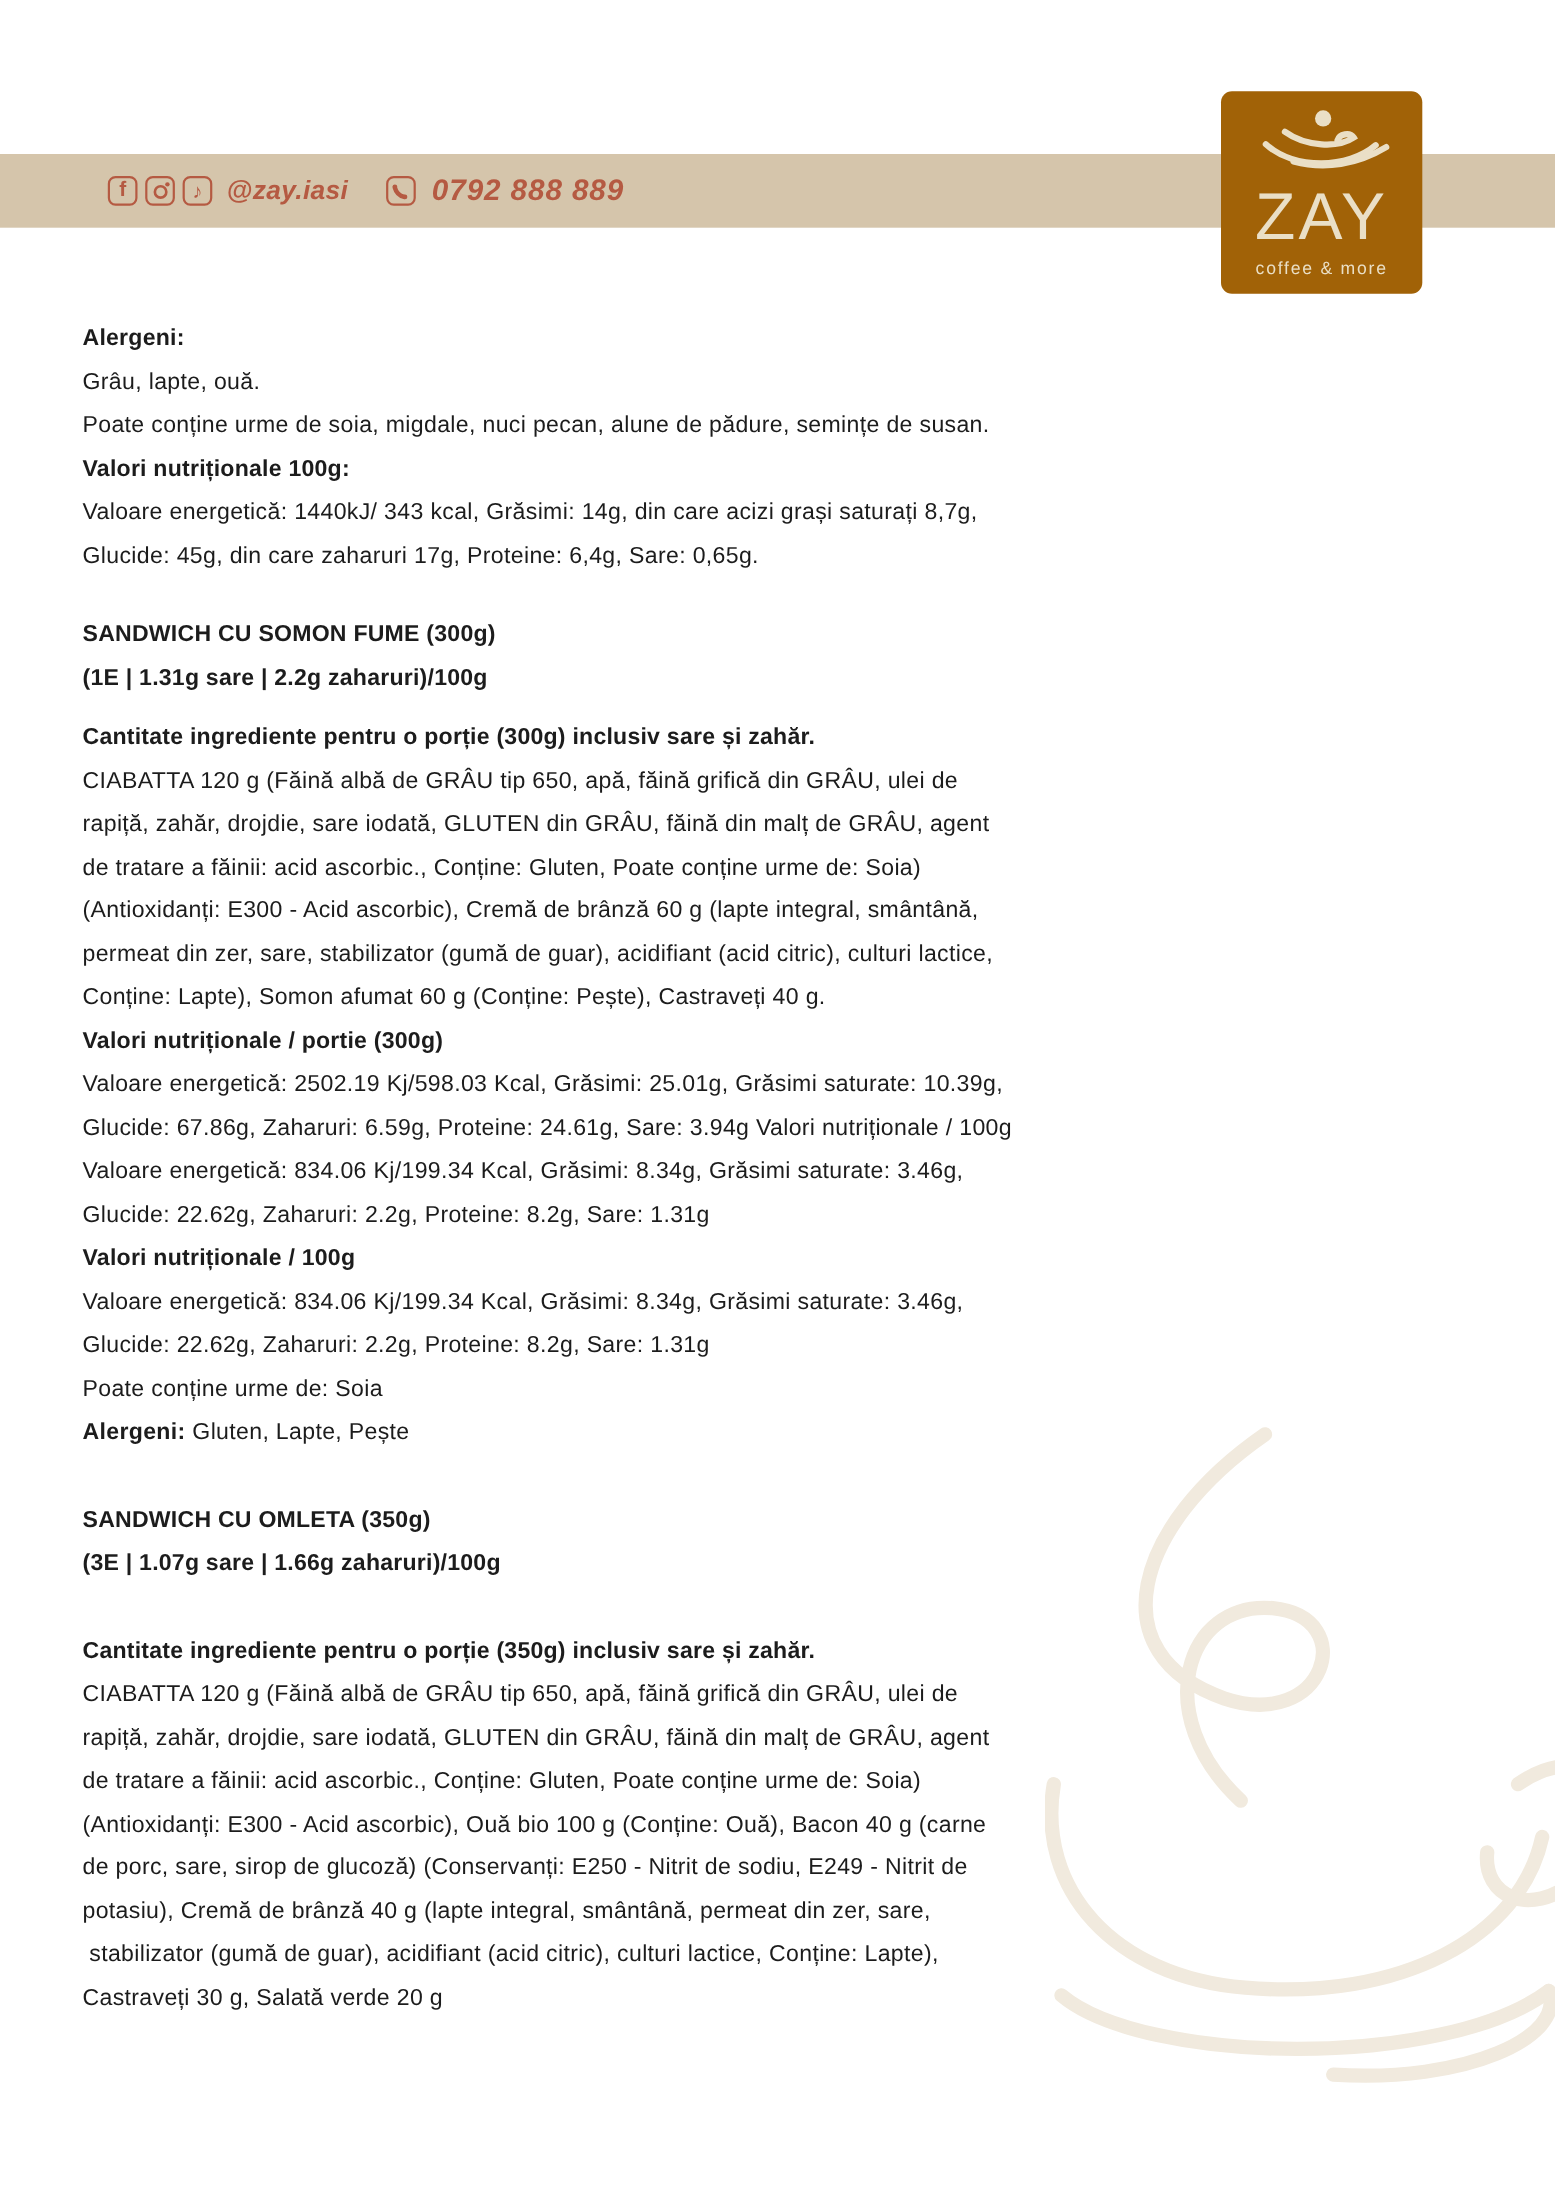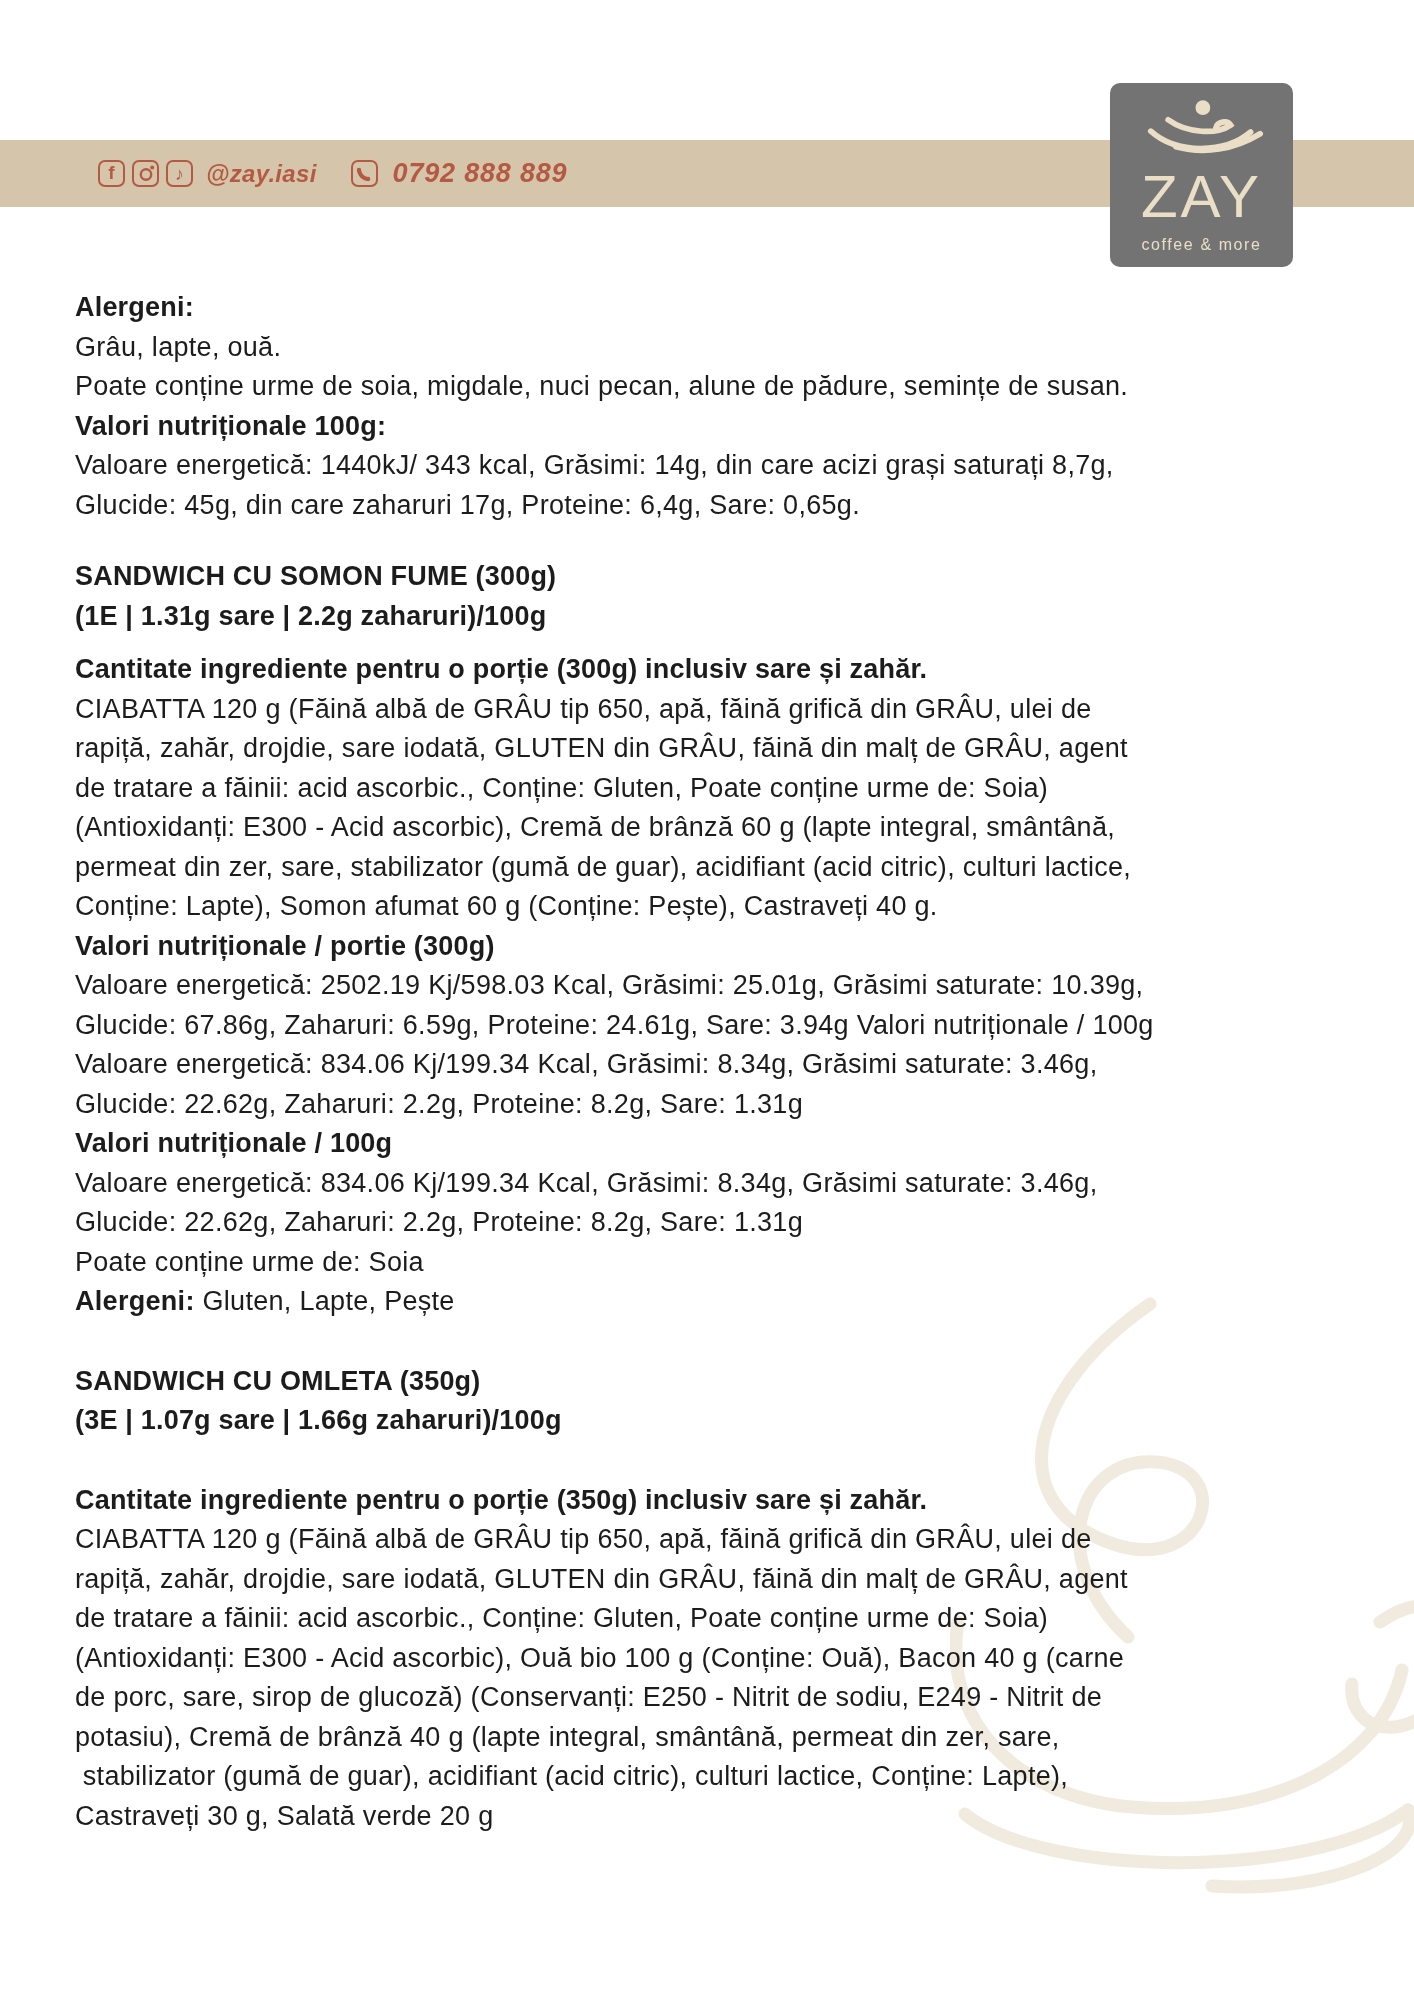--- a/index.html
+++ b/index.html
@@ -26,33 +26,33 @@
     box-sizing:border-box;margin-right:7px;
   }
   .fb{font-weight:700;font-size:19px;line-height:1;transform:translateY(-1px);}
   .tk{font-weight:700;font-size:18px;line-height:1;}
   .handle{font-style:italic;font-weight:700;font-size:24px;margin-left:6px;letter-spacing:.3px;}
   .phone-group{display:flex;align-items:center;margin-left:34px;}
   .phone-num{font-style:italic;font-weight:700;font-size:27px;margin-left:8px;letter-spacing:.8px;}
   
   .logo{
     position:absolute;left:1110px;top:83px;width:183px;height:184px;
-    background:#737373;border-radius:10px;z-index:2;
+    background:#a16207;border-radius:10px;z-index:2;
     display:flex;flex-direction:column;align-items:center;justify-content:center;
     color:#eadfc6;
   }
   .logo-icon{margin-top:2px;}
   .logo-name{font-size:60px;font-weight:500;letter-spacing:3px;line-height:1;margin-top:2px;}
   .logo-tagline{font-size:16px;letter-spacing:1.6px;margin-top:9px;}
   
   .watermark{position:absolute;left:950px;top:1292px;z-index:0;}
   
   .content{
     position:absolute;left:75px;top:288px;width:1300px;z-index:1;
-    font-size:27px;line-height:39.5px;color:#1c1c1c;letter-spacing:.3px;
+    font-size:21px;line-height:39.5px;color:#1c1c1c;letter-spacing:.3px;
   }
   .line{white-space:pre-wrap;}
   .line.b{font-weight:700;letter-spacing:.2px;}
   .line .prefix{font-weight:700;}
   .gap-sm{margin-top:14px;}
   .gap-md{margin-top:32px;}
   .gap-lg{margin-top:40px;}
 </style>
 </head>
 <body>

